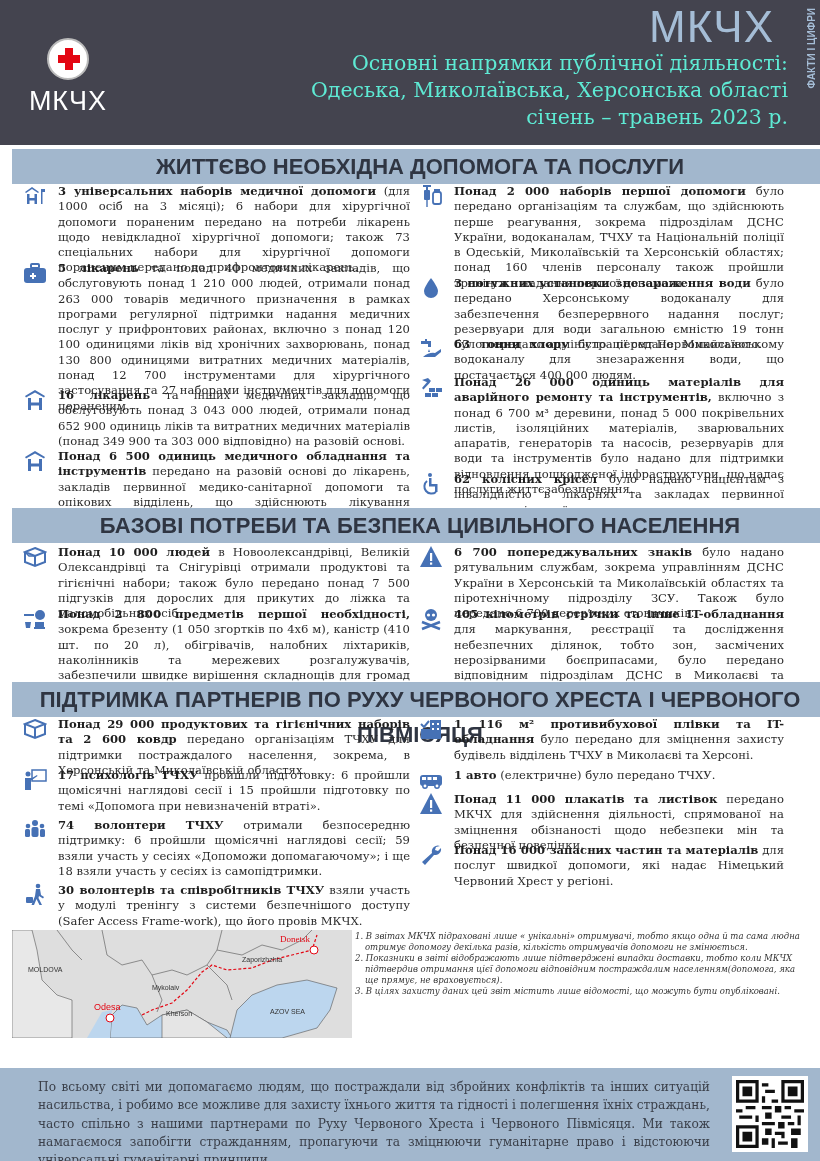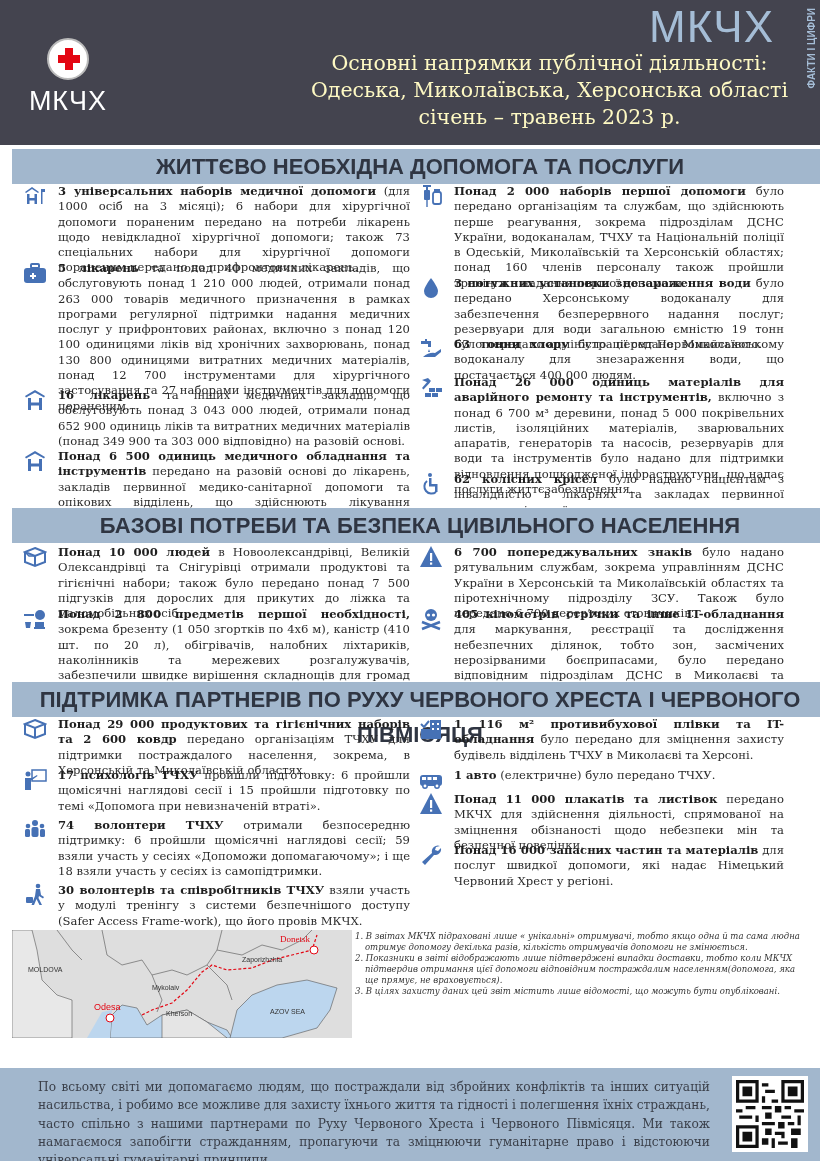--- a/index.html
+++ b/index.html
@@ -5,21 +5,21 @@
   * { box-sizing: border-box; margin: 0; padding: 0; }
   body { width: 820px; height: 1161px; background: #fff; font-family: "DejaVu Serif", serif; color: #2b2b2b; position: relative; overflow: hidden; }
   .header { position: absolute; left: 0; top: 0; width: 820px; height: 145px; background: #44444f; }
   .logo { position: absolute; left: 28px; top: 38px; width: 80px; text-align: center; }
   .emblem { width: 42px; height: 42px; border-radius: 50%; background: #fff; margin: 0 auto; position: relative; border: 2px solid #bbb; }
   .emblem::before { content: ""; position: absolute; left: 16px; top: 8px; width: 8px; height: 22px; background: #e30613; }
   .emblem::after { content: ""; position: absolute; left: 9px; top: 15px; width: 22px; height: 8px; background: #e30613; }
   .logo-text { color: #fff; font-family: "Liberation Sans", sans-serif; font-size: 27px; margin-top: 6px; letter-spacing: 1px; }
   .brand { position: absolute; right: 46px; top: 2px; font-family: "Liberation Sans", sans-serif; font-size: 44px; color: #a5bdd6; letter-spacing: 1px; }
   .side-tag { position: absolute; right: 3px; top: 8px; writing-mode: vertical-rl; color: #a5bdd6; font-family: "Liberation Sans", sans-serif; font-size: 10px; font-weight: bold; transform: rotate(180deg); }
-  .subtitle { position: absolute; right: 32px; top: 50px; text-align: center; color: #fef9c3; font-size: 20.5px; line-height: 27px; }
+  .subtitle { position: absolute; right: 32px; top: 50px; text-align: right; color: #5eead4; font-size: 20.5px; line-height: 27px; }
   .section-bar { position: absolute; left: 12px; width: 816px; height: 35px; background: #a2b7cd; color: #2f3542; font-family: "Liberation Sans", sans-serif; font-weight: bold; font-size: 22px; text-align: center; line-height: 35px; }
   .item { position: absolute; display: flex; font-size: 11.6px; line-height: 15.3px; text-align: justify; }
   .item .ic { width: 26px; flex: 0 0 26px; margin-right: 10px; height: 26px; display: flex; align-items: flex-start; justify-content: center; }
   .item .ic svg { width: 24px; height: 24px; fill: #4671b5; }
   .item .txt b { font-weight: bold; color: #1f1f1f; }
   .col-l { left: 22px; width: 388px; }
   .col-r { left: 418px; width: 366px; }
   .map { position: absolute; left: 12px; top: 930px; width: 340px; height: 108px; background: #dedede; overflow: hidden; }
   .notes { position: absolute; left: 355px; top: 931px; width: 455px; font-size: 8.5px; line-height: 11px; font-style: italic; color: #333; }
   .notes .nt { font-weight: bold; }

